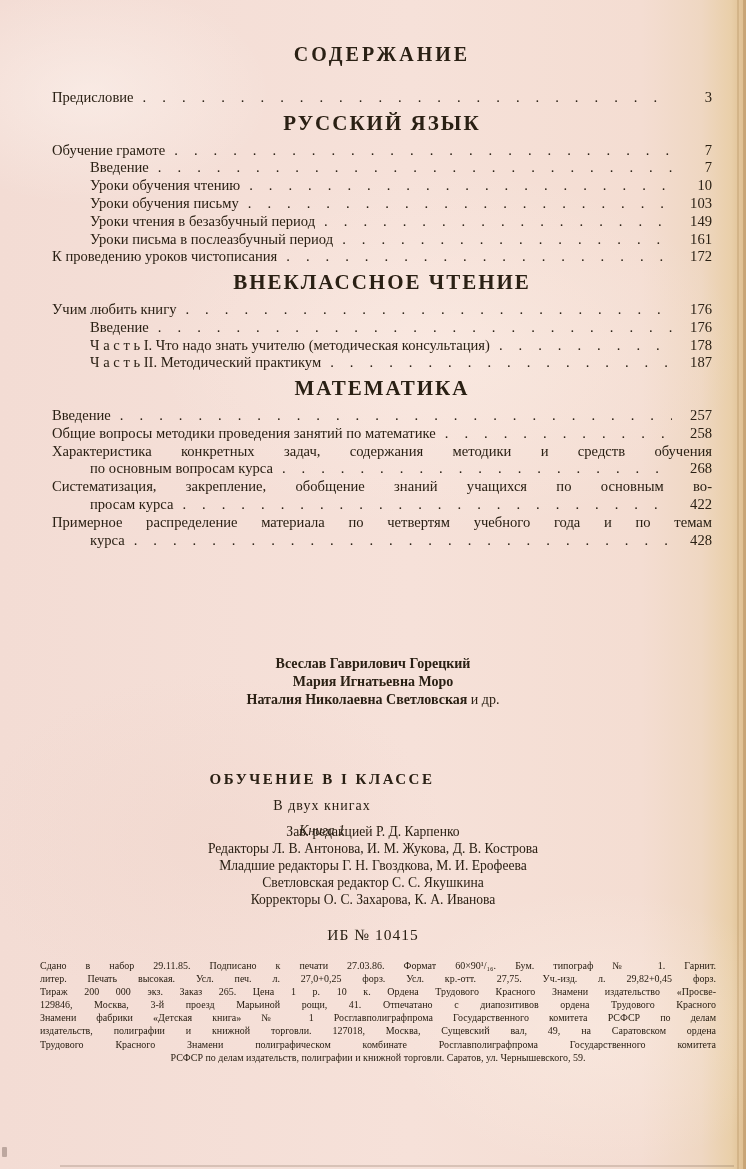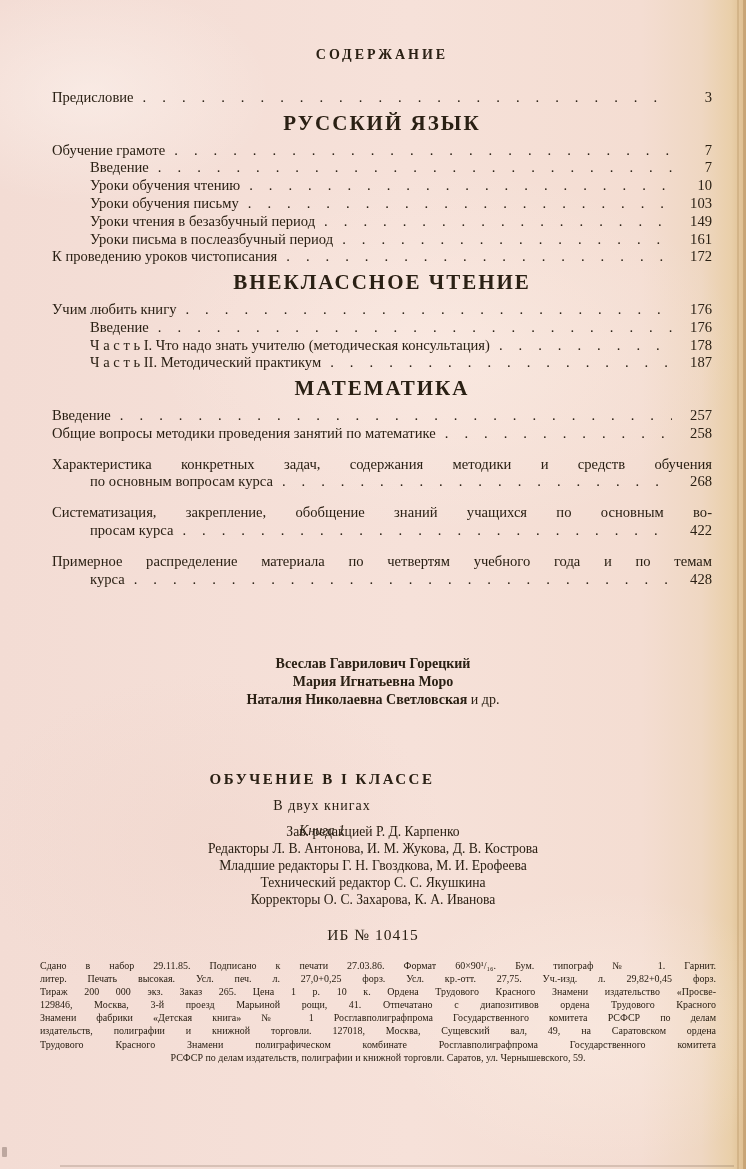--- a/index.html
+++ b/index.html
@@ -15,26 +15,26 @@
       radial-gradient(ellipse 300px 200px at 80% 88%, rgba(255,246,238,.35), transparent 70%),
       linear-gradient(90deg,#f3dcd4 0%,#f6e1d9 55%,#f4ddd2 86%,#efd7c2 94%,#e9cfa9 98%,#ddbd8f 100%);
   }
   .edge-right{position:absolute;top:0;right:7px;width:2px;height:100%;background:rgba(176,138,90,.30);}
   .edge-right2{position:absolute;top:0;right:0;width:3px;height:100%;background:rgba(160,118,70,.35);}
   .edge-bottom{position:absolute;bottom:2px;left:60px;right:12px;height:2px;background:rgba(110,85,70,.22);}
   .artifact{position:absolute;left:2px;bottom:12px;width:5px;height:10px;background:rgba(90,70,60,.35);border-radius:1px;}
 
   
   .toc{position:absolute;top:44px;left:52px;width:660px;font-size:14.6px;line-height:17.8px;}
-  .toc-title{text-align:center;font-weight:bold;font-size:14px;letter-spacing:3px;line-height:21px;margin-bottom:24px;}
+  .toc-title{text-align:center;font-weight:bold;font-size:20px;letter-spacing:3px;line-height:21px;margin-bottom:24px;}
   .toc-heading{text-align:center;font-weight:bold;font-size:21px;letter-spacing:2px;margin:8px 0 9px;}
   .toc-row{display:flex;align-items:baseline;justify-content:flex-end;}
   .toc-row .t{white-space:nowrap;}
   .toc-row .t.ind1,.toc-row .t.cont{padding-left:38px;}
-  .toc-row.full{display:block;margin-top:13px;}
+  .toc-row.full{display:block;}
   .toc-row.full .t{display:block;white-space:normal;text-align:justify;text-align-last:justify;}
   .dots{flex:1 1 auto;overflow:hidden;white-space:nowrap;letter-spacing:16px;padding-left:9px;color:#2a2014;}
   .pg{flex:0 0 40px;text-align:right;white-space:nowrap;}
 
   
   .authors{position:absolute;top:655px;left:0;width:746px;text-align:center;font-size:14px;line-height:18px;font-weight:bold;}
   .authors .suffix{font-weight:normal;}
   .book{position:absolute;top:771px;left:0;width:644px;text-align:center;}
   .book-title{font-weight:bold;font-size:15px;letter-spacing:2.5px;line-height:17px;margin-bottom:10px;}
   .book-subtitle{font-size:14px;letter-spacing:1px;line-height:16px;margin-bottom:9px;}
@@ -167,21 +167,21 @@
   <div class="book">
     <div class="book-title">ОБУЧЕНИЕ В I КЛАССЕ</div>
     <div class="book-subtitle">В двух книгах</div>
     <div class="book-volume">Книга 1</div>
   </div>
 
   <div class="staff" id="staff-root">
       <div><span class="role">Зав. редакцией </span><span class="names">Р. Д. Карпенко</span></div>
       <div><span class="role">Редакторы </span><span class="names">Л. В. Антонова, И. М. Жукова, Д. В. Кострова</span></div>
       <div><span class="role">Младшие редакторы </span><span class="names">Г. Н. Гвоздкова, М. И. Ерофеева</span></div>
-      <div><span class="role">Технический редактор </span><span class="names">С. С. Якушкина</span></div>
+      <div><span class="role">Светловская редактор </span><span class="names">С. С. Якушкина</span></div>
       <div><span class="role">Корректоры </span><span class="names">О. С. Захарова, К. А. Иванова</span></div>
     </div>
 
   <div class="ib">ИБ № 10415</div>
 
   <div class="colophon" id="colophon-root">
       <div class="cline">Сдано в набор 29.11.85. Подписано к печати 27.03.86. Формат 60×90¹/₁₆. Бум. типограф № 1. Гарнит.</div>
       <div class="cline">литер. Печать высокая. Усл. печ. л. 27,0+0,25 форз. Усл. кр.-отт. 27,75. Уч.-изд. л. 29,82+0,45 форз.</div>
       <div class="cline">Тираж 200 000 экз. Заказ 265. Цена 1 р. 10 к. Ордена Трудового Красного Знамени издательство «Просве-</div>
       <div class="cline">129846, Москва, 3-й проезд Марьиной рощи, 41. Отпечатано с диапозитивов ордена Трудового Красного</div>

